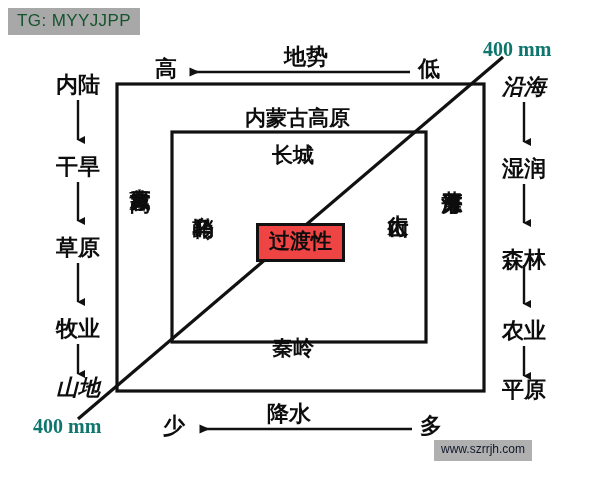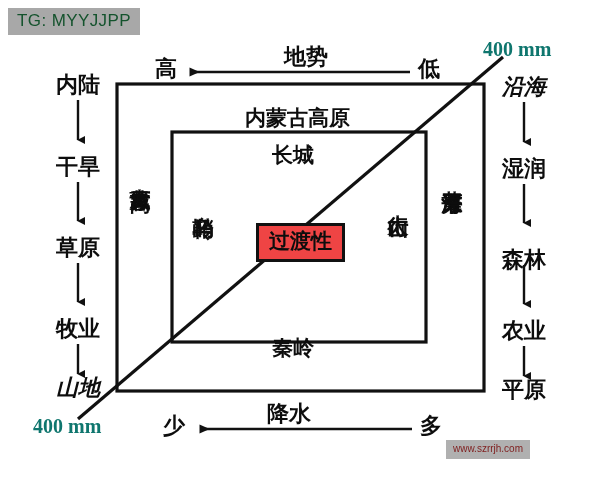--- a/index.html
+++ b/index.html
@@ -26,25 +26,25 @@
     background: #a8a8a8;
     color: #14532d;
     font-family: "Liberation Sans", sans-serif;
     font-size: 17px;
     letter-spacing: 0.4px;
     padding: 3px 9px 4px 9px;
     line-height: 1.15;
     white-space: nowrap;
   }
   #site-watermark {
-    left: 446px; top: 440px;
+    left: 434px; top: 440px;
     background: #b0b0b0;
-    color: #7f1d1d;
+    color: #0f172a;
     font-family: "Liberation Sans", sans-serif;
-    font-size: 10px;
+    font-size: 12px;
     padding: 3px 7px 4px 7px;
     line-height: 1.15;
     white-space: nowrap;
   }
 
   
   #linework {
     left: 0; top: 0;
     width: 600px; height: 480px;
     pointer-events: none;

